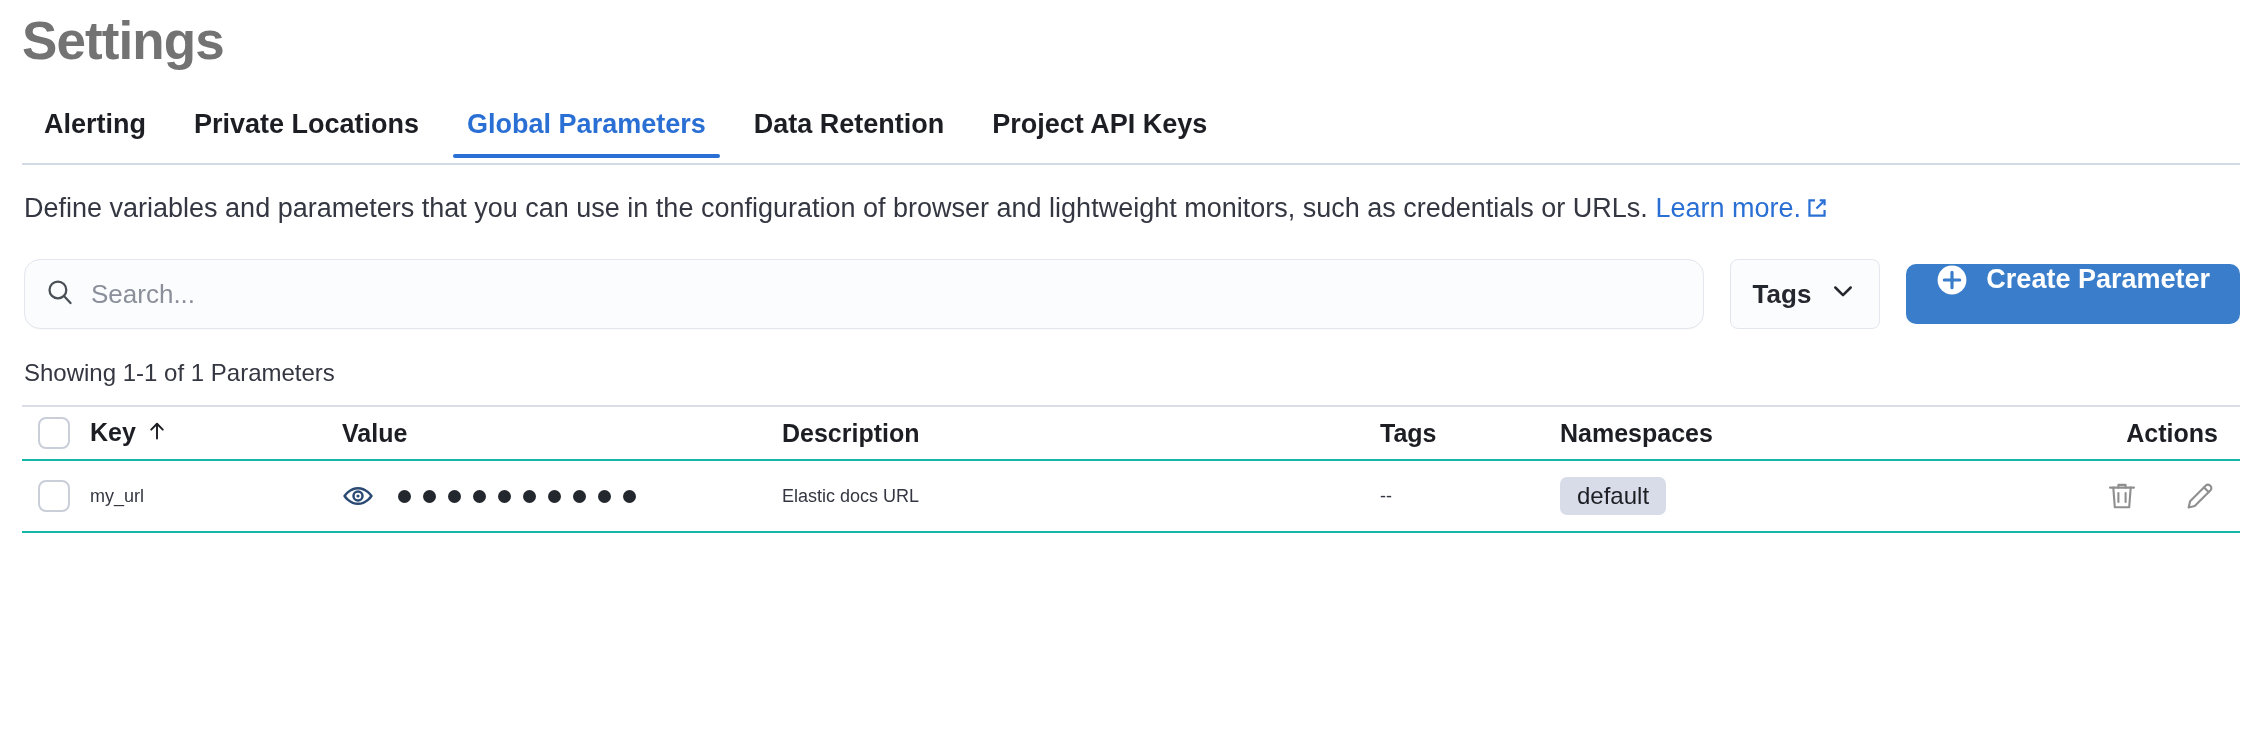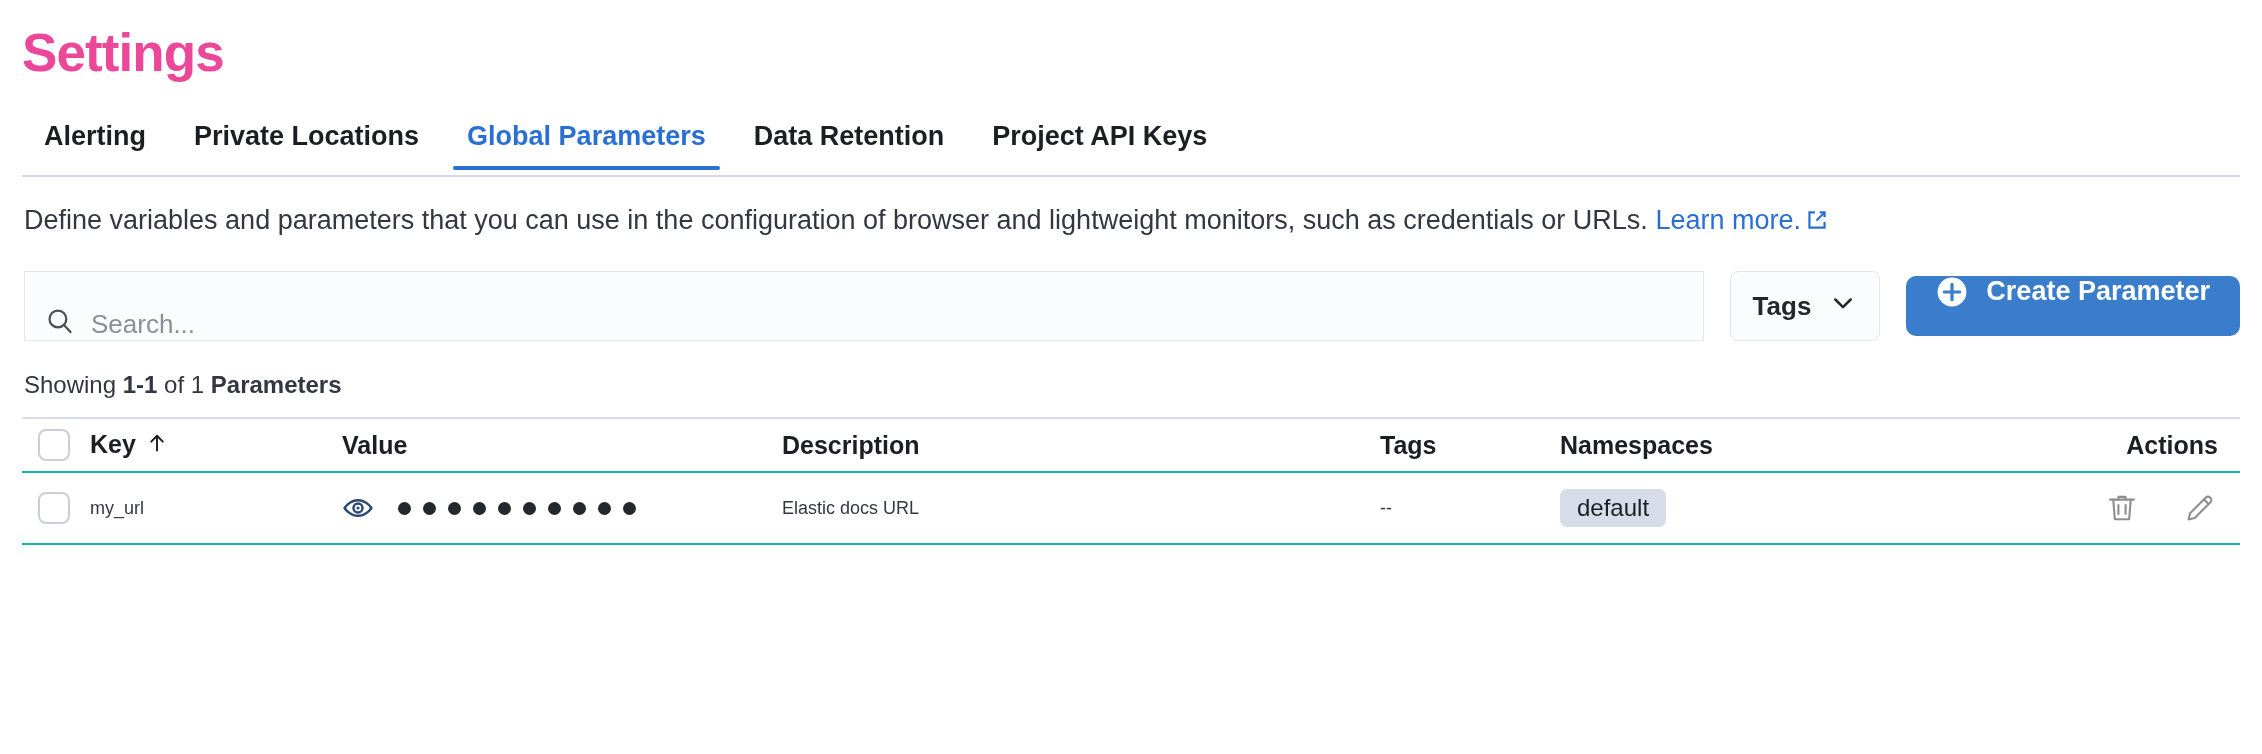--- a/index.html
+++ b/index.html
@@ -18,23 +18,23 @@
     height: 754px;
     position: relative;
     padding: 0 22px;
   }
 
   
   .page-title {
     font-size: 53px;
     font-weight: 700;
     letter-spacing: -0.9px;
-    color: #ec4899;
+    color: #737373;
     line-height: 1;
-    padding-top: 26px;
+    padding-top: 14px;
   }
 
   
   .tabs {
     display: flex;
     align-items: center;
     gap: 0;
     margin-top: 36px;
     border-bottom: 2px solid #d3dae6;
     height: 62px;
@@ -86,23 +86,23 @@
     align-items: center;
     margin-top: 32px;
     gap: 26px;
     padding-left: 2px;
   }
   .search-box {
     flex: 1 1 auto;
     height: 70px;
     background: #fbfcfd;
     border: 1px solid #e3e6ed;
-    border-radius: 0;
-    display: flex;
-    align-items: flex-end;
+    border-radius: 16px;
+    display: flex;
+    align-items: center;
     padding: 0 20px;
     gap: 16px;
     box-shadow: 0 1px 0 rgba(0,0,0,0.02);
   }
   .search-box input {
     border: none;
     outline: none;
     background: transparent;
     font-family: "Liberation Sans", sans-serif;
     font-size: 26px;
@@ -145,21 +145,21 @@
     white-space: nowrap;
   }
 
   
   .showing {
     margin-top: 30px;
     font-size: 24px;
     color: #343741;
     padding-left: 2px;
   }
-  .showing b { font-weight: 700; }
+  .showing b { font-weight: 400; }
 
   
   .table {
     margin-top: 18px;
     width: 2218px;
   }
   .trow {
     display: flex;
     align-items: center;
     border-bottom: 2px solid #14b8a6;

